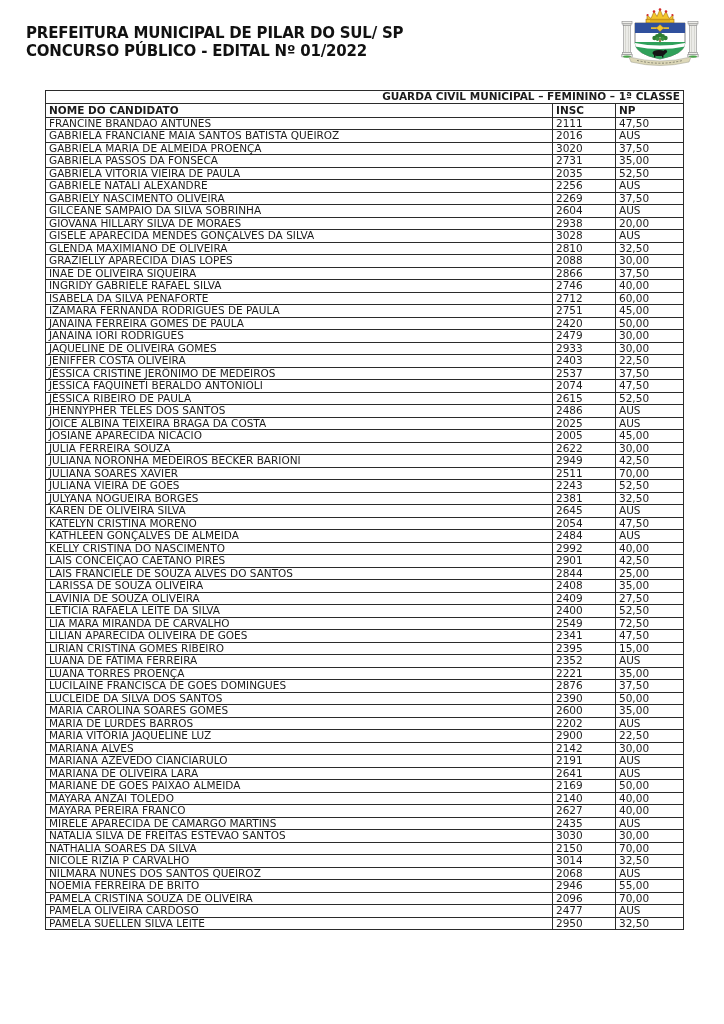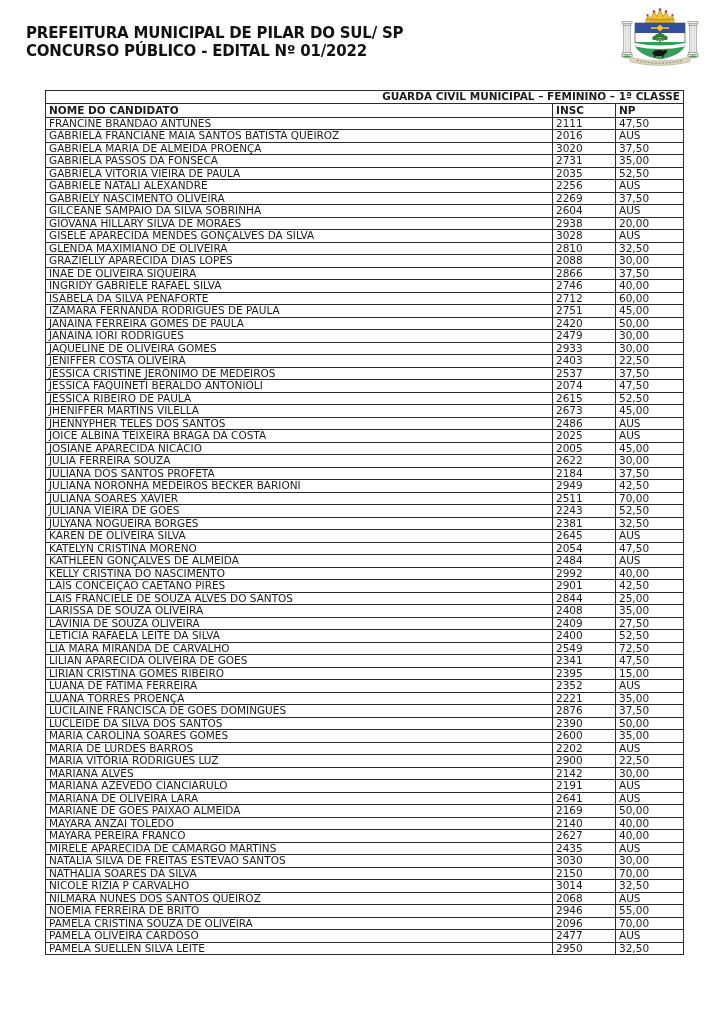--- a/index.html
+++ b/index.html
@@ -264,50 +264,40 @@
           <td>JESSICA FAQUINETI BERALDO ANTONIOLI</td>
           <td class="c-num">2074</td>
           <td class="c-num">47,50</td>
         </tr>
         <tr>
           <td>JÉSSICA RIBEIRO DE PAULA</td>
           <td class="c-num">2615</td>
           <td class="c-num">52,50</td>
         </tr>
         <tr>
-          <td>JHENIFFER MARTINS VILELLA</td>
-          <td class="c-num">2673</td>
-          <td class="c-num">45,00</td>
-        </tr>
-        <tr>
           <td>JHENNYPHER TELES DOS SANTOS</td>
           <td class="c-num">2486</td>
           <td class="c-num">AUS</td>
         </tr>
         <tr>
           <td>JOICE ALBINA TEIXEIRA BRAGA DA COSTA</td>
           <td class="c-num">2025</td>
           <td class="c-num">AUS</td>
         </tr>
         <tr>
           <td>JOSIANE APARECIDA NICÁCIO</td>
           <td class="c-num">2005</td>
           <td class="c-num">45,00</td>
         </tr>
         <tr>
           <td>JULIA FERREIRA SOUZA</td>
           <td class="c-num">2622</td>
           <td class="c-num">30,00</td>
         </tr>
         <tr>
-          <td>JULIANA DOS SANTOS PROFETA</td>
-          <td class="c-num">2184</td>
-          <td class="c-num">37,50</td>
-        </tr>
-        <tr>
           <td>JULIANA NORONHA MEDEIROS BECKER BARIONI</td>
           <td class="c-num">2949</td>
           <td class="c-num">42,50</td>
         </tr>
         <tr>
           <td>JULIANA SOARES XAVIER</td>
           <td class="c-num">2511</td>
           <td class="c-num">70,00</td>
         </tr>
         <tr>
@@ -404,21 +394,21 @@
           <td>MARIA CAROLINA SOARES GOMES</td>
           <td class="c-num">2600</td>
           <td class="c-num">35,00</td>
         </tr>
         <tr>
           <td>MARIA DE LURDES BARROS</td>
           <td class="c-num">2202</td>
           <td class="c-num">AUS</td>
         </tr>
         <tr>
-          <td>MARIA VITÓRIA RODRIGUES LUZ</td>
+          <td>MARIA VITÓRIA JAQUELINE LUZ</td>
           <td class="c-num">2900</td>
           <td class="c-num">22,50</td>
         </tr>
         <tr>
           <td>MARIANA ALVES</td>
           <td class="c-num">2142</td>
           <td class="c-num">30,00</td>
         </tr>
         <tr>
           <td>MARIANA AZEVEDO CIANCIARULO</td>

